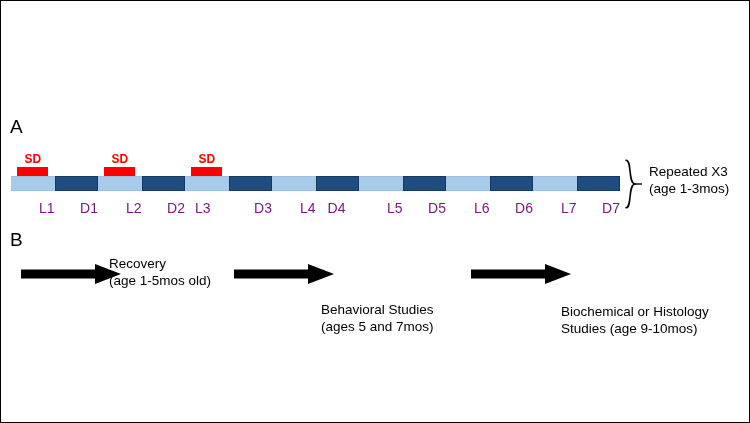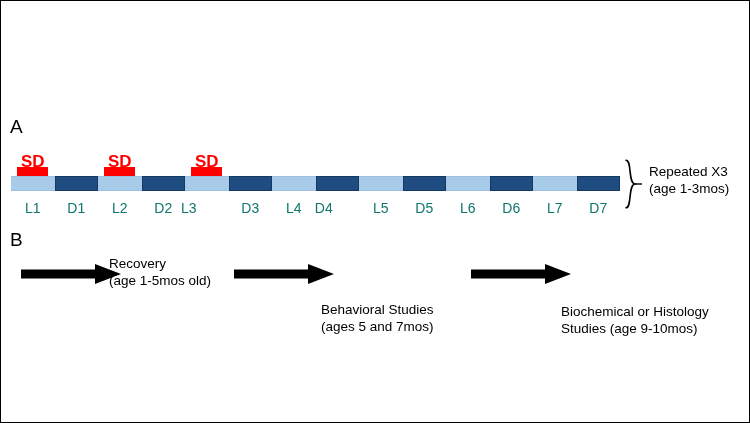--- a/index.html
+++ b/index.html
@@ -54,21 +54,21 @@
   }
 
   
   .sd-group{position:absolute;}
   .sd-label{
     position:absolute;
     left:0;
     top:0;
     width:100%;
     text-align:center;
-    font-size:17px;
+    font-size:12px;
     font-weight:bold;
     color:#ff0000;
     line-height:1;
   }
   .sd-bar{
     position:absolute;
     left:0;
     top:14px;
     width:100%;
     height:9px;
@@ -79,24 +79,24 @@
   #cycle-labels{
     position:absolute;
     left:10px;
     top:199px;
     width:609px;
     height:18px;
   }
   .cycle-label{
     position:absolute;
     top:0;
-    text-align:center;
+    text-align:right;
     font-size:14px;
     line-height:1.15;
-    color:#0f766e;
+    color:#701a75;
   }
 
   
   #repeat-bracket{
     position:absolute;
     left:622px;
     top:158px;
     width:20px;
     height:50px;
   }

